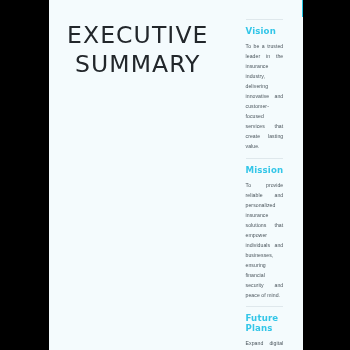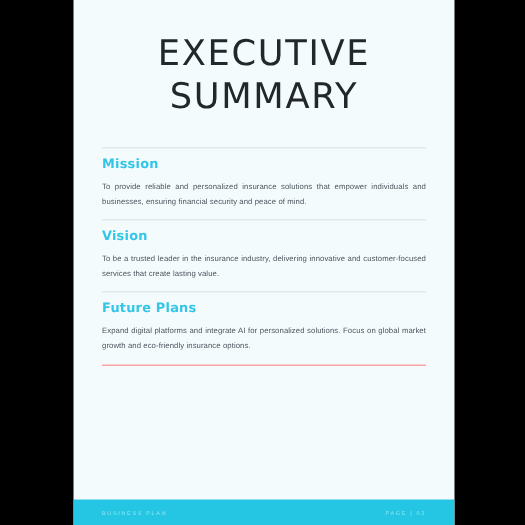--- a/index.html
+++ b/index.html
@@ -21,21 +21,21 @@
   }
   .page {
     position: absolute;
     left: 49px;
     top: 0;
     width: 254px;
     height: 350px;
     background: #f4fbfd;
     overflow: hidden;
     display: flex;
-    flex-direction: column;
+    flex-direction: row;
   }
   .doc-title {
     margin: 0;
     padding: 21px 18px 0 18px;
     text-align: center;
     font-family: "DejaVu Sans", sans-serif;
     font-weight: 400;
     font-size: 23.5px;
     line-height: 1.24;
     letter-spacing: 1.1px;
@@ -96,27 +96,27 @@
 
 <div class="viewport">
   <div class="page">
 
     <h1 class="doc-title">EXECUTIVE
 SUMMARY</h1>
 
     <div class="sections">
 
       <div class="section">
-        <h2 class="section-heading">Mission</h2>
-        <p class="section-body">To provide reliable and personalized insurance solutions that empower individuals and businesses, ensuring financial security and peace of mind.</p>
+        <h2 class="section-heading">Vision</h2>
+        <p class="section-body">To be a trusted leader in the insurance industry, delivering innovative and customer-focused services that create lasting value.</p>
       </div>
 
       <div class="section">
-        <h2 class="section-heading">Vision</h2>
-        <p class="section-body">To be a trusted leader in the insurance industry, delivering innovative and customer-focused services that create lasting value.</p>
+        <h2 class="section-heading">Mission</h2>
+        <p class="section-body">To provide reliable and personalized insurance solutions that empower individuals and businesses, ensuring financial security and peace of mind.</p>
       </div>
 
 
 
       <div class="section">
         <h2 class="section-heading">Future Plans</h2>
         <p class="section-body">Expand digital platforms and integrate AI for personalized solutions. Focus on global market growth and eco-friendly insurance options.</p>
       </div>
 
     </div>

